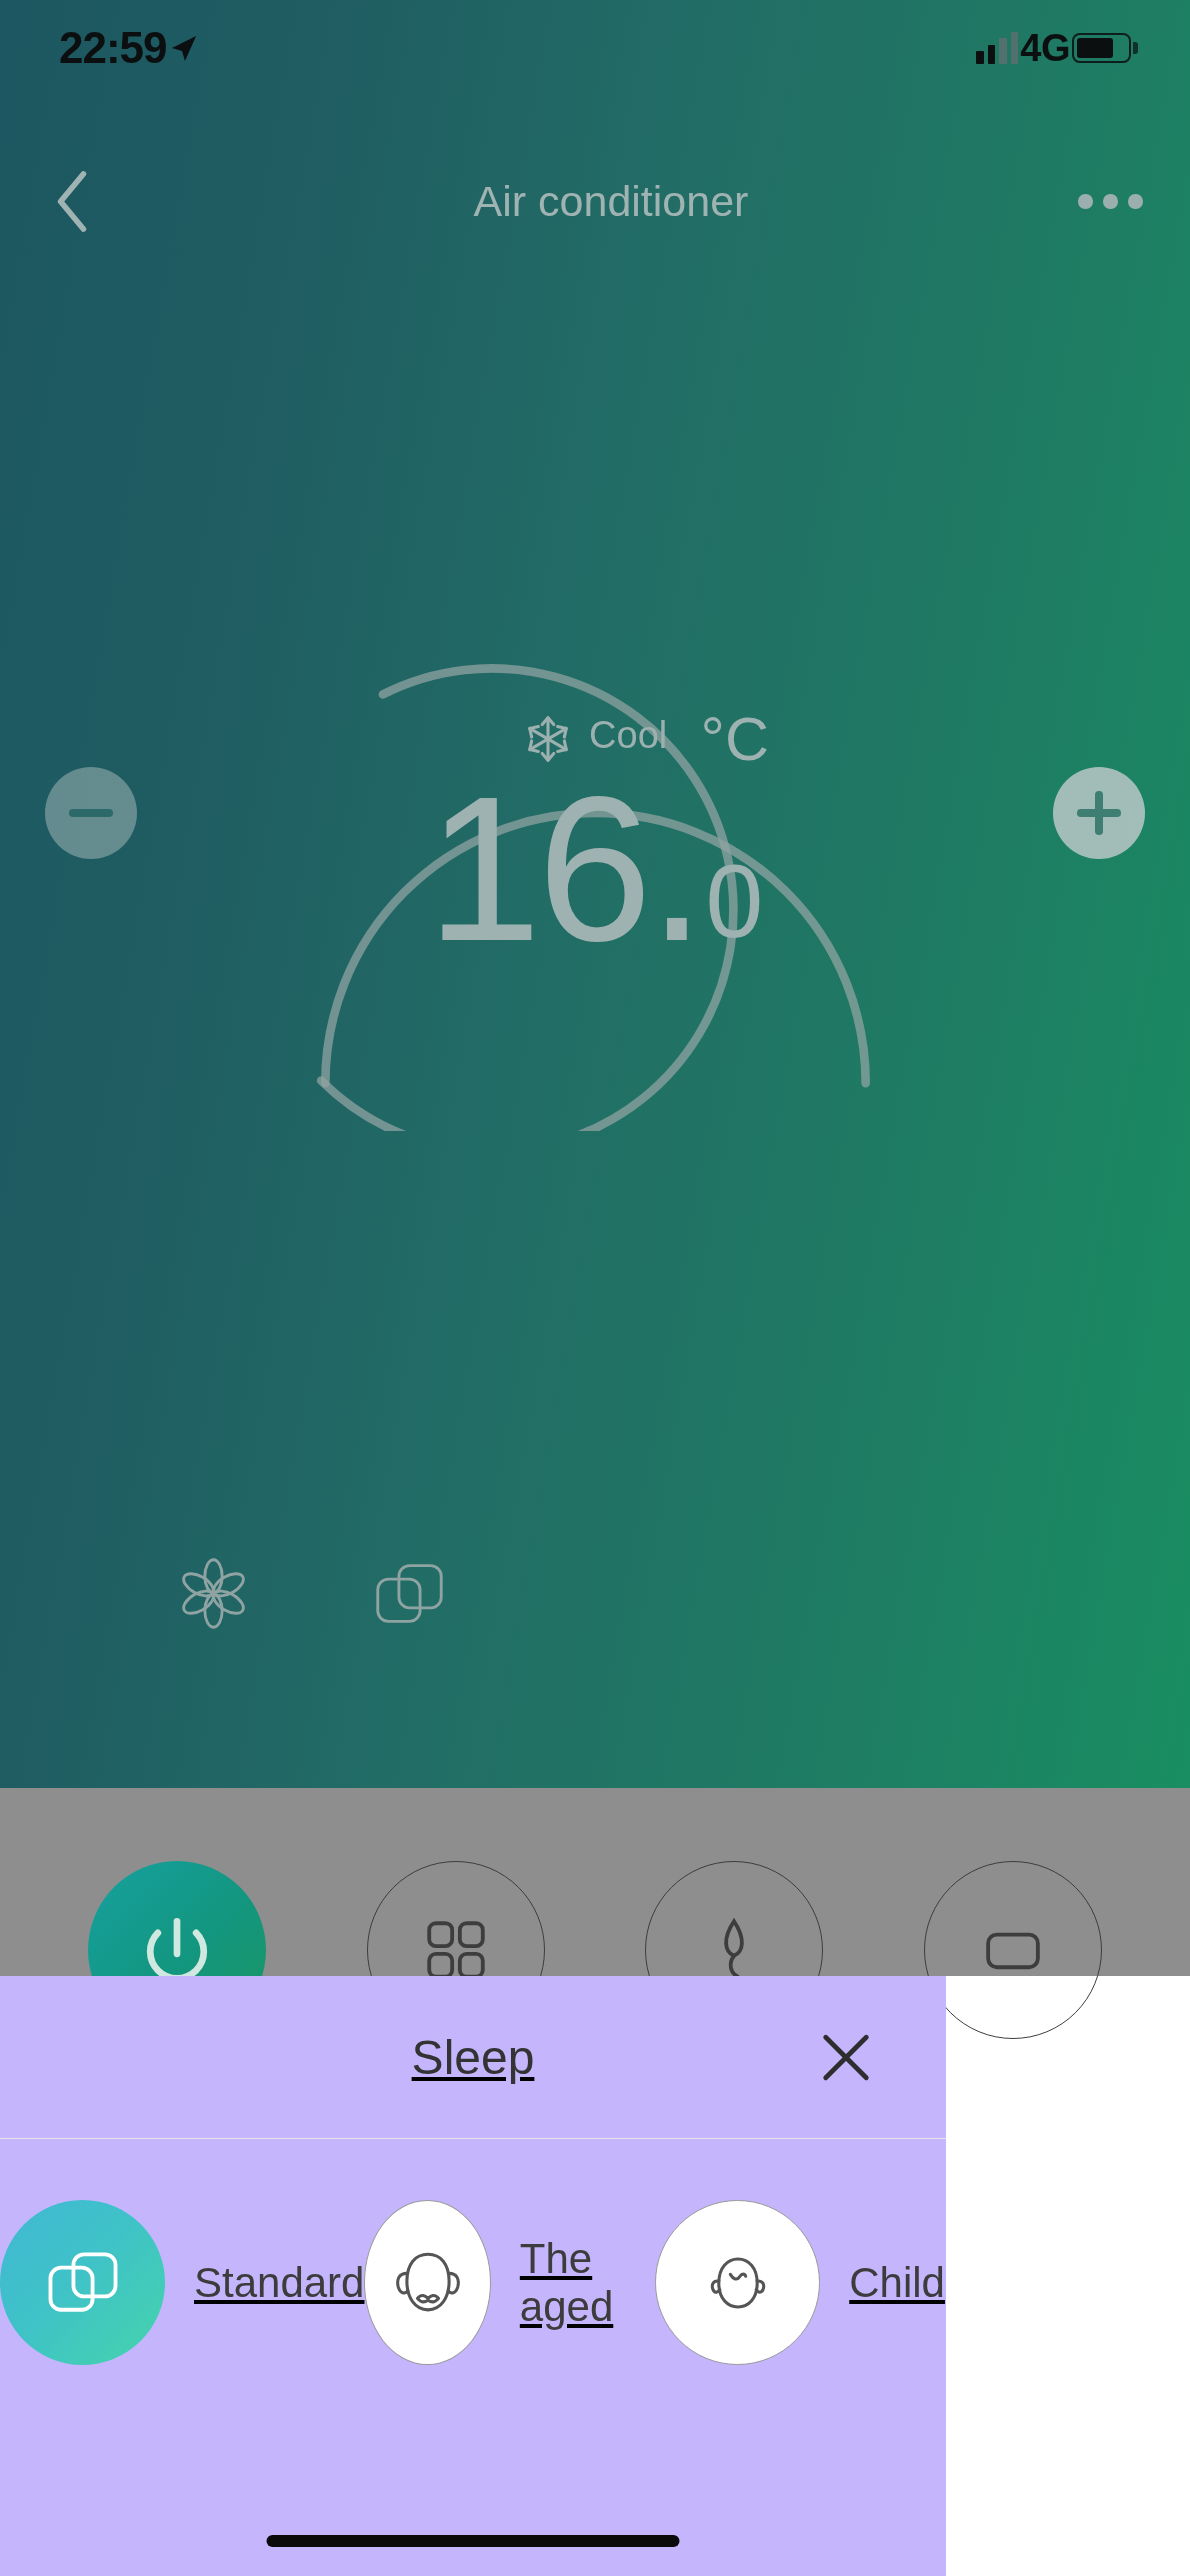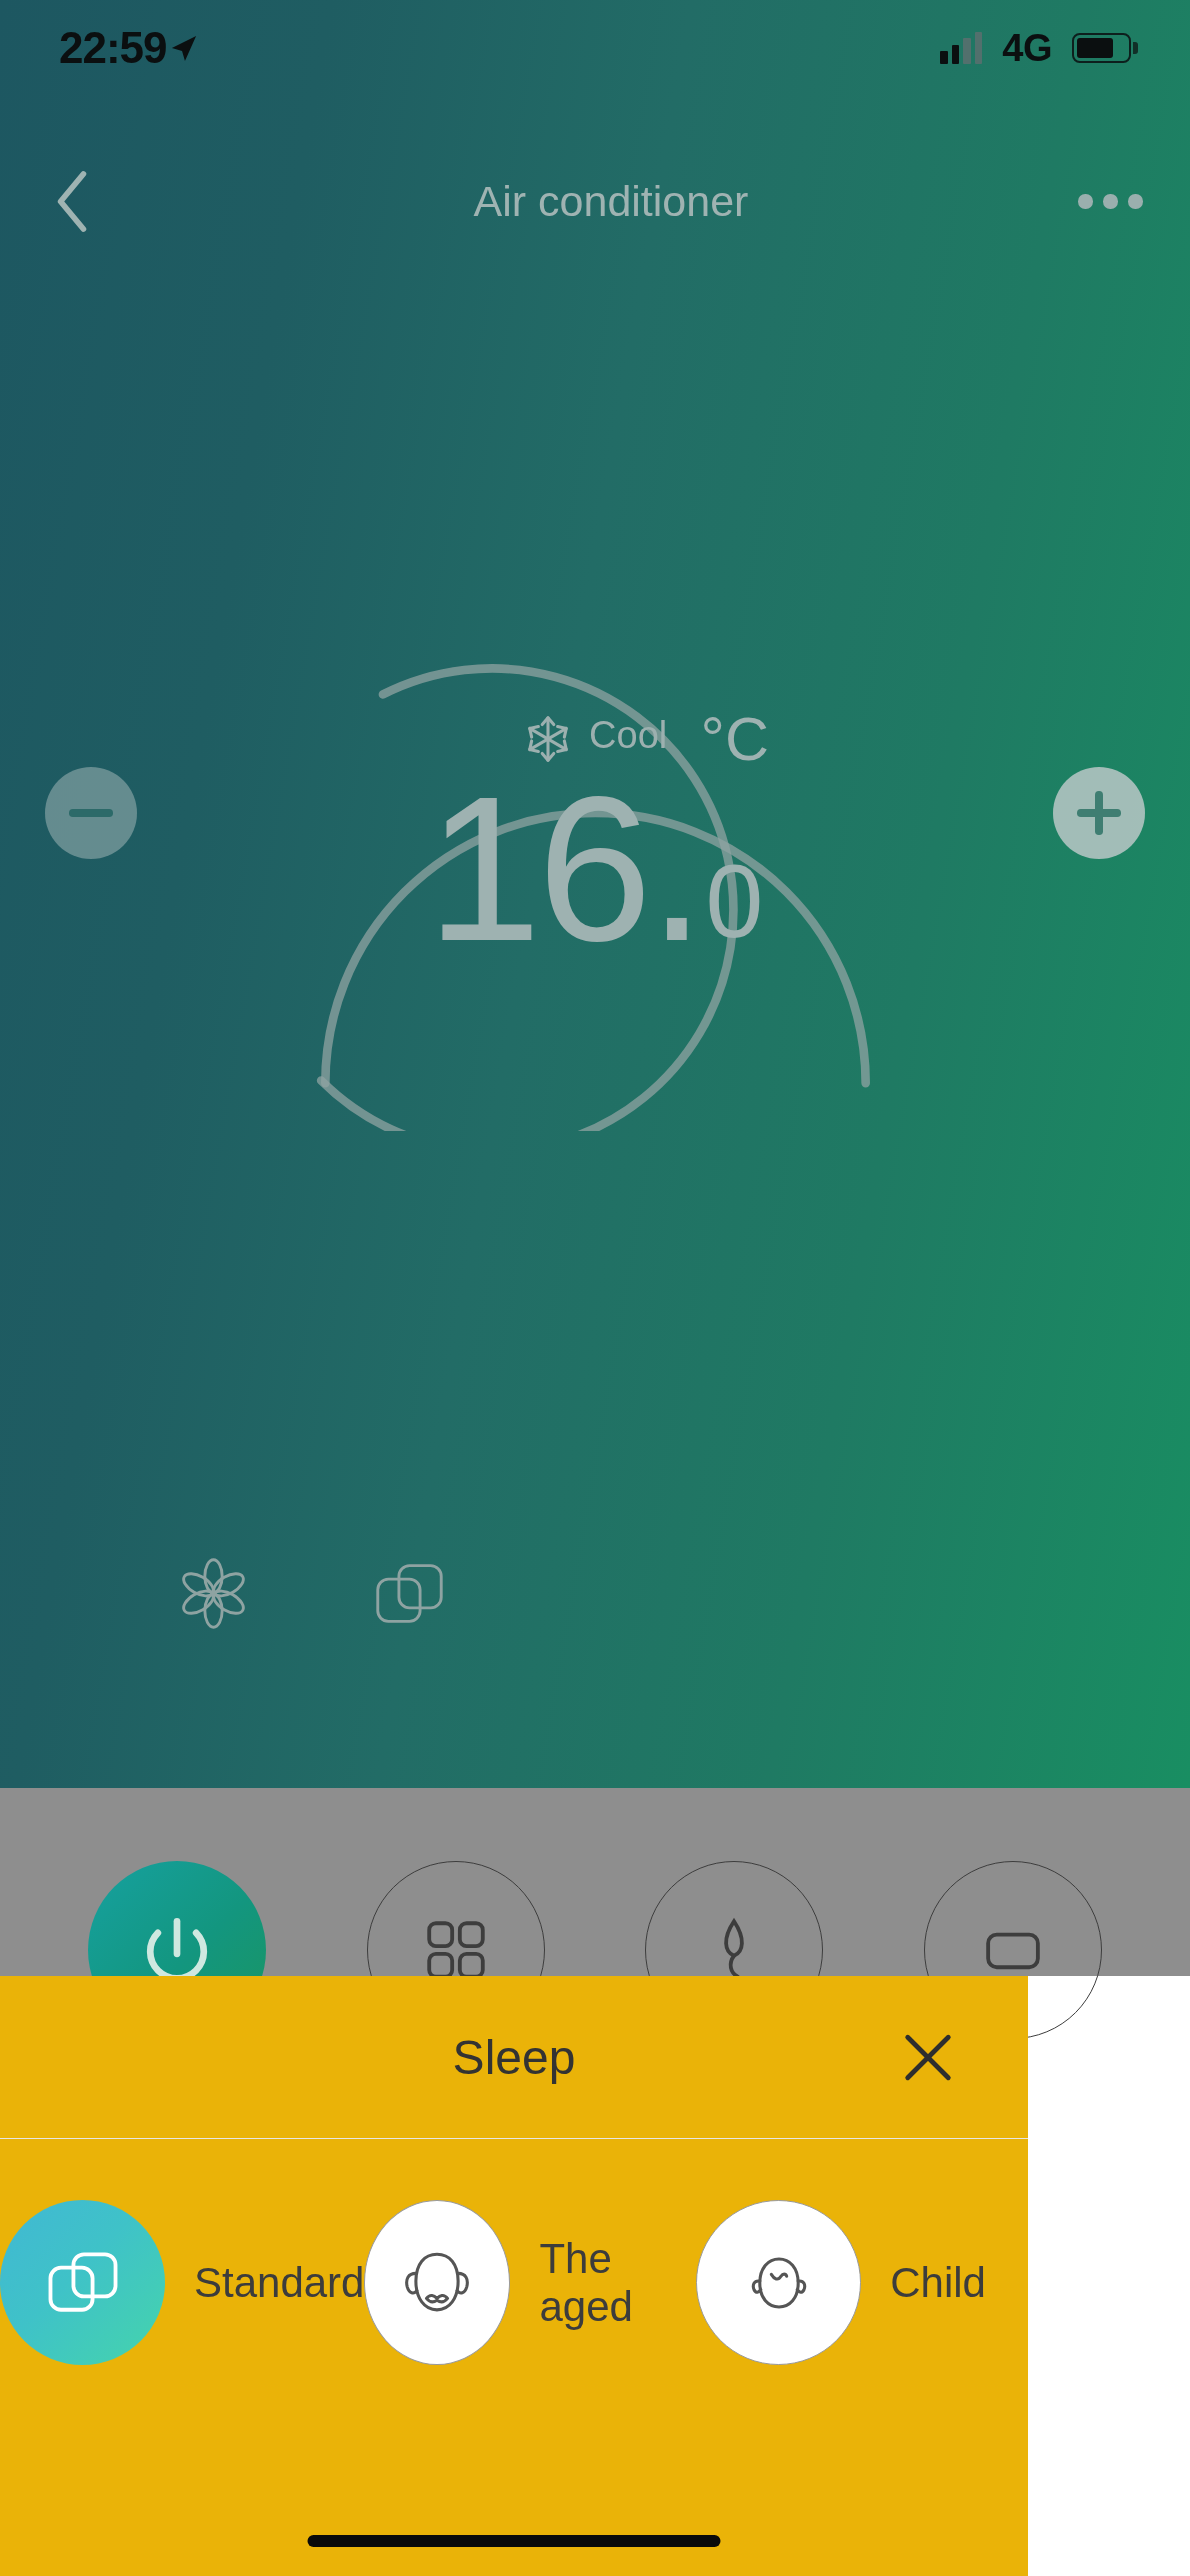--- a/index.html
+++ b/index.html
@@ -33,21 +33,21 @@
     justify-content:space-between;
     padding:0 59px;
     z-index:5;
   }
   .sb-left { display:flex; align-items:center; gap:1px; }
   .sb-time {
     font-size:44px; font-weight:600; color:#0b0f10;
     letter-spacing:-1px;
   }
   .sb-loc { width:31px; height:31px; display:block; }
-  .sb-right { display:flex; align-items:center; gap:20px; }
+  .sb-right { display:flex; align-items:center; gap:2px; }
   .sb-bars { display:flex; align-items:flex-end; gap:3.8px; height:31px; }
   .sb-bars i { display:block; width:7.7px; background:#0b0f10; border-radius:1px; }
   .sb-bars i:nth-child(1){ height:12.5px; }
   .sb-bars i:nth-child(2){ height:19px; }
   .sb-bars i:nth-child(3){ height:26px; background:#52706d; }
   .sb-bars i:nth-child(4){ height:32px; background:#52706d; }
   .sb-net { font-size:38px; font-weight:600; color:#0b0f10; letter-spacing:-0.5px; }
   .sb-batt { position:relative; width:59px; height:30px; }
   .sb-batt .shell {
     position:absolute; inset:0;
@@ -177,24 +177,25 @@
     border:1.9px solid #3d3d3d;
   }
   .ctrl-btn.on {
     border:none;
     background:linear-gradient(135deg,#16a1a0 0%,#13967f 55%,#1a9560 100%);
   }
 
   
   .sheet {
     position:absolute; left:0; top:1976px;
-    width:1028px; height:600px;
-    background:#eab308;
+    width:946px; height:600px;
+    background:#c4b5fd;
     z-index:10;
     border-radius:0;
+    text-decoration:underline;
   }
   .sheet-head {
     position:relative;
     height:163px;
     border-bottom:1px solid #e6e6e6;
     display:flex; align-items:center; justify-content:center;
   }
   .sheet-title {
     font-size:48px; color:#333333; font-weight:400;
   }

